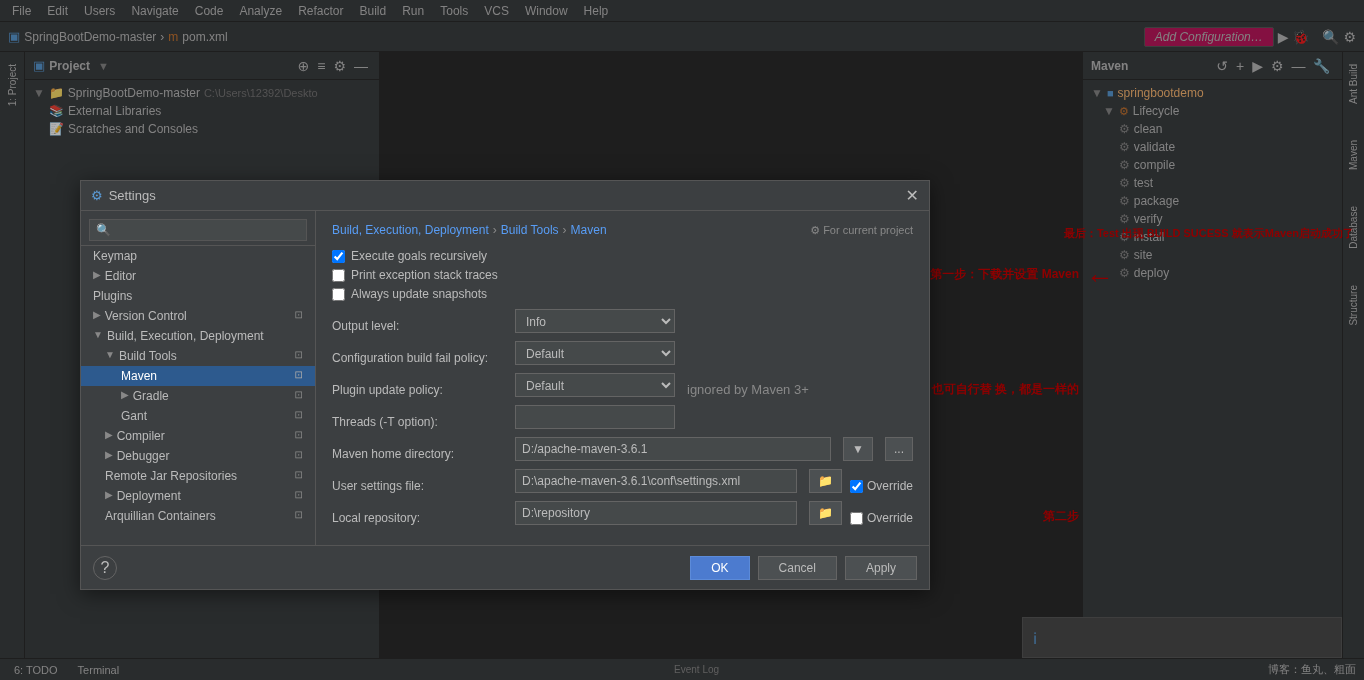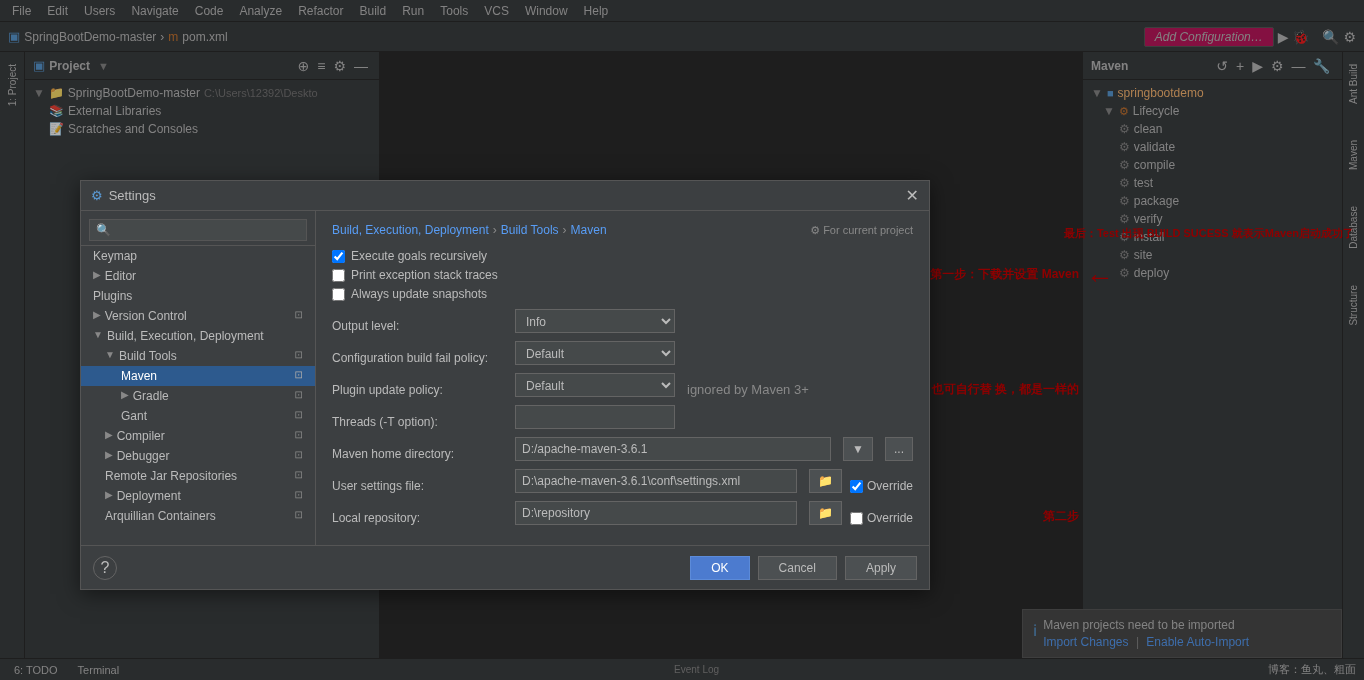--- a/index.html
+++ b/index.html
@@ -450,28 +450,20 @@
 完整文件 源码中有；也可自行替
 换，都是一样的</span>
 </div>
 
 <div style="position:absolute; top:508px; right:285px; color:#cc0000; font-size:12px; font-weight:bold; pointer-events:none;">
   <span>第二步</span>
 </div>
 
 <div class="import-notification" style="position:absolute; bottom:22px; right:22px;">
   <span class="import-icon">ℹ</span>
-  <div>
-    <div class="import-text">Maven projects need to be imported</div>
-    <div style="margin-top:3px;">
-      <a class="import-link">Import Changes</a>
-      <span style="color:#888; margin:0 4px;">|</span>
-      <a class="import-link">Enable Auto-Import</a>
-    </div>
-  </div>
 </div>
 
 <div class="bottom-bar">
   <span class="bottom-tab">6: TODO</span>
   <span class="bottom-tab">Terminal</span>
   <span style="margin-left:auto; font-size:10px; color:#888;">Event Log</span>
   <span style="font-size:11px; color:#bbbbbb; margin-left:auto;">博客：鱼丸、粗面</span>
 </div>
 
 </body></html>

